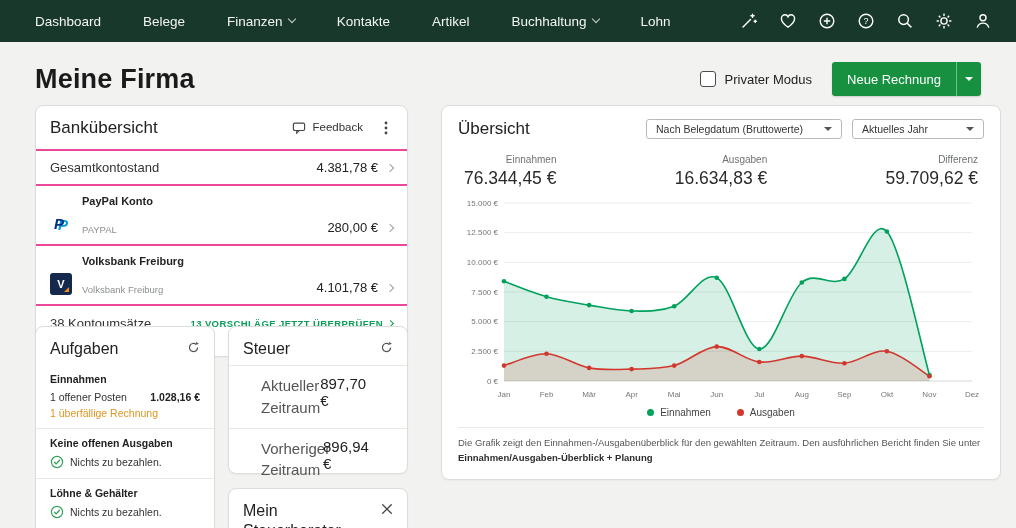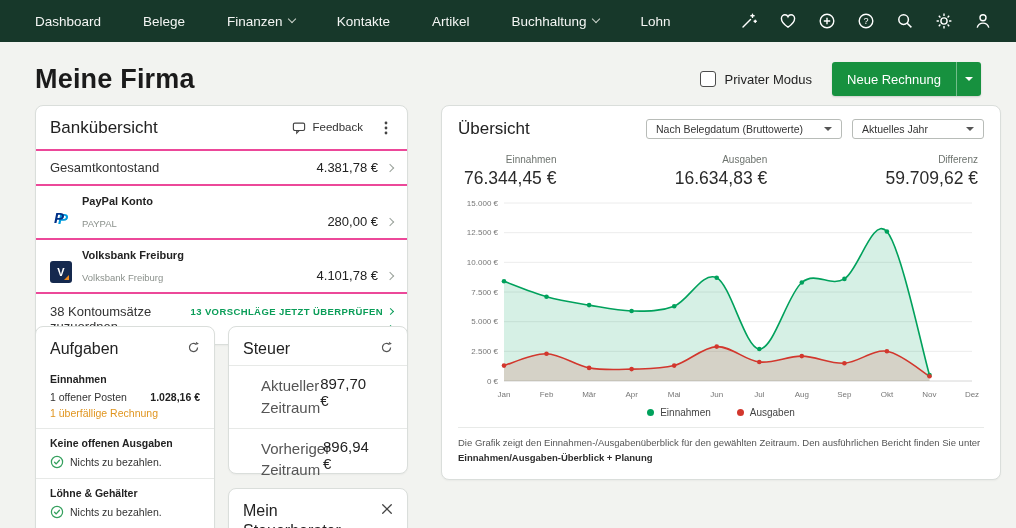--- a/index.html
+++ b/index.html
@@ -38,21 +38,21 @@
   .bank-head{display:flex;align-items:center;padding:12px 14px 11px}
   .bank-title{font-size:17px;color:#222}
   .feedback{margin-left:auto;display:flex;gap:6px;align-items:flex-start;font-size:11.5px;color:#333;cursor:pointer}
   .kebab{margin-left:16px;cursor:pointer;display:flex;align-items:center}
   .b-row{display:flex;align-items:flex-end;padding:9px 14px;border-top:2px solid #ec4899;cursor:pointer}
   .b-label{font-size:13px;color:#333}
   .b-right{margin-left:auto;display:flex;align-items:center;gap:9px}
   .b-value{font-size:13px;font-weight:normal;color:#222}
   .chev-r{display:inline-block;width:6px;height:6px;border-top:1.5px solid #9aa29b;border-right:1.5px solid #9aa29b;transform:rotate(45deg)}
   .acct-icon{width:22px;height:22px;margin-right:10px;display:flex;align-items:center;justify-content:center;flex:0 0 auto}
-  .acct-texts{display:flex;flex-direction:column;gap:11px}
+  .acct-texts{display:flex;flex-direction:column;gap:17px}
   .acct-name{font-size:11px;font-weight:bold;color:#222}
   .acct-sub{font-size:9.5px;color:#8b918c}
   .vb-badge{width:22px;height:22px;background:#15294e;border-radius:3px;display:flex;align-items:center;justify-content:center;color:#fff;font-size:11px;font-weight:bold;position:relative}
   .vb-badge::after{content:"";position:absolute;right:3px;bottom:3px;width:0;height:0;border-left:5px solid transparent;border-bottom:5px solid #f08a1d}
   .assign-links{margin-left:auto;display:flex;flex-direction:column;align-items:flex-end;gap:6px}
   .g-link{display:flex;align-items:center;gap:5px;font-size:9.5px;font-weight:bold;letter-spacing:.4px;color:#0a9d58;cursor:pointer;white-space:nowrap}
   .g-link .chev-r{border-color:#0a9d58;width:5px;height:5px}
   .assign-row{padding:10px 14px}
 
   

